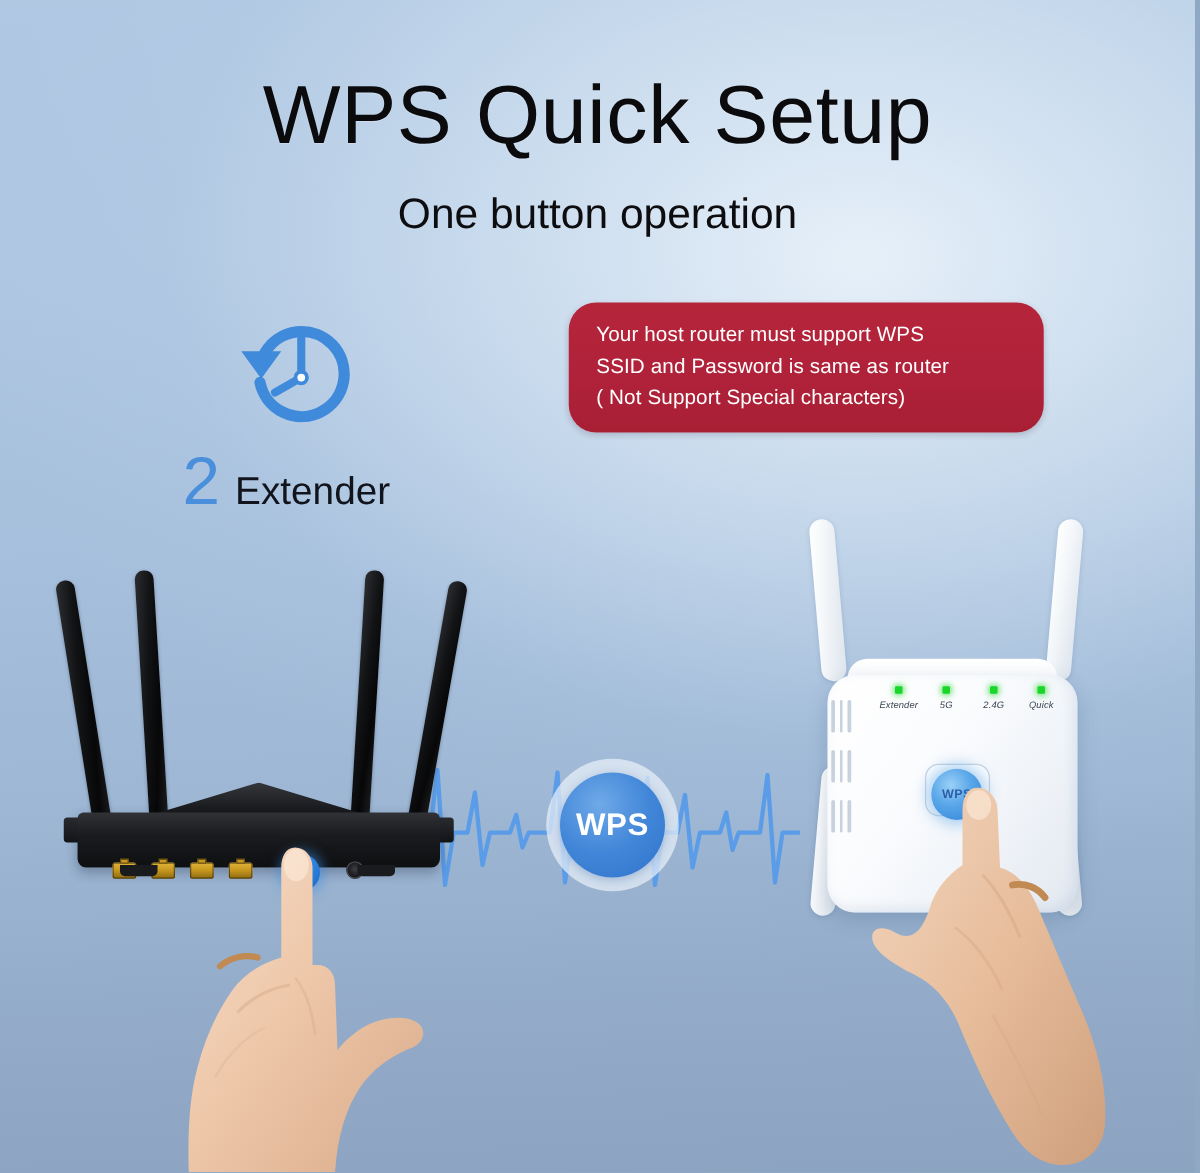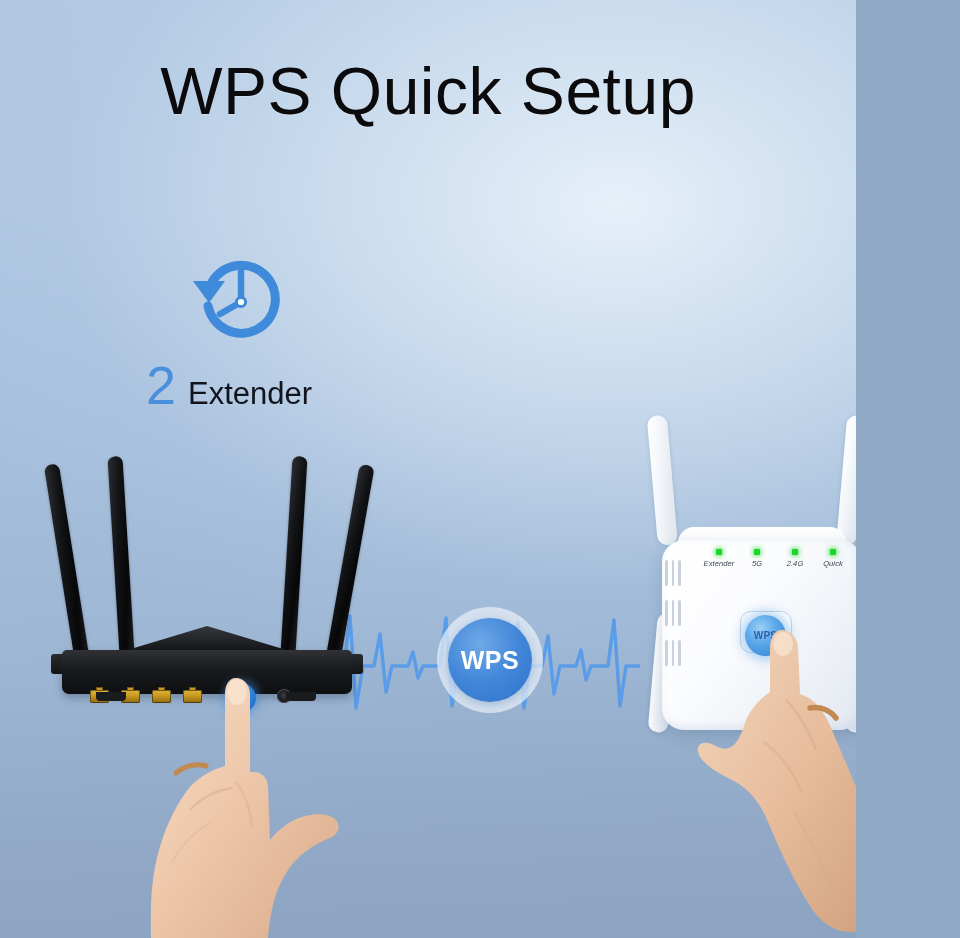--- a/index.html
+++ b/index.html
@@ -5,21 +5,21 @@
 <style>
   html, body {
     margin: 0;
     padding: 0;
     background: #8fa8c4;
   }
   * { box-sizing: border-box; }
 
   .poster {
     position: relative;
-    width: 856px;
+    width: 956px;
     height: 938px;
     overflow: hidden;
     font-family: "Liberation Sans", sans-serif;
     background:
       radial-gradient(ellipse 900px 620px at 72% 22%, rgba(233,242,250,0.95) 0%, rgba(215,230,244,0.55) 38%, rgba(190,212,234,0.15) 62%, rgba(170,196,224,0) 80%),
       linear-gradient(178deg, #b0c8e2 0%, #aec6e1 22%, #a6bfdc 46%, #9cb6d4 68%, #91a9c6 88%, #8ca4c2 100%);
   }
 
   
   .title {
@@ -231,21 +231,27 @@
   .hand { position: absolute; }
   .hand-left  { left: 118px; top: 662px; }
   .hand-right { left: 686px; top: 630px; }
 </style>
 </head>
 <body>
 
 <div class="poster">
 
   <div class="title">WPS Quick Setup</div>
-
+  <div class="subtitle">One button operation</div>
+
+  <div class="notice">
+    <div class="notice-line">Your host router must support WPS</div>
+    <div class="notice-line">SSID and Password is same as router</div>
+    <div class="notice-line">( Not Support Special characters)</div>
+  </div>
 
   <div class="timer-block">
     <svg class="timer-icon" width="126" height="112" viewBox="0 0 126 112">
 
       <path d="M32 42 A34 34 0 1 1 28 66" fill="none" stroke="#3f8ada" stroke-width="9" stroke-linecap="round"></path>
 
       <path d="M13 41 L45 41 L29 63 Z" fill="#3f8ada"></path>
 
       <line x1="61" y1="62" x2="61" y2="31" stroke="#3f8ada" stroke-width="6.5" stroke-linecap="round"></line>
       <line x1="61" y1="62" x2="40" y2="74" stroke="#3f8ada" stroke-width="6.5" stroke-linecap="round"></line>

